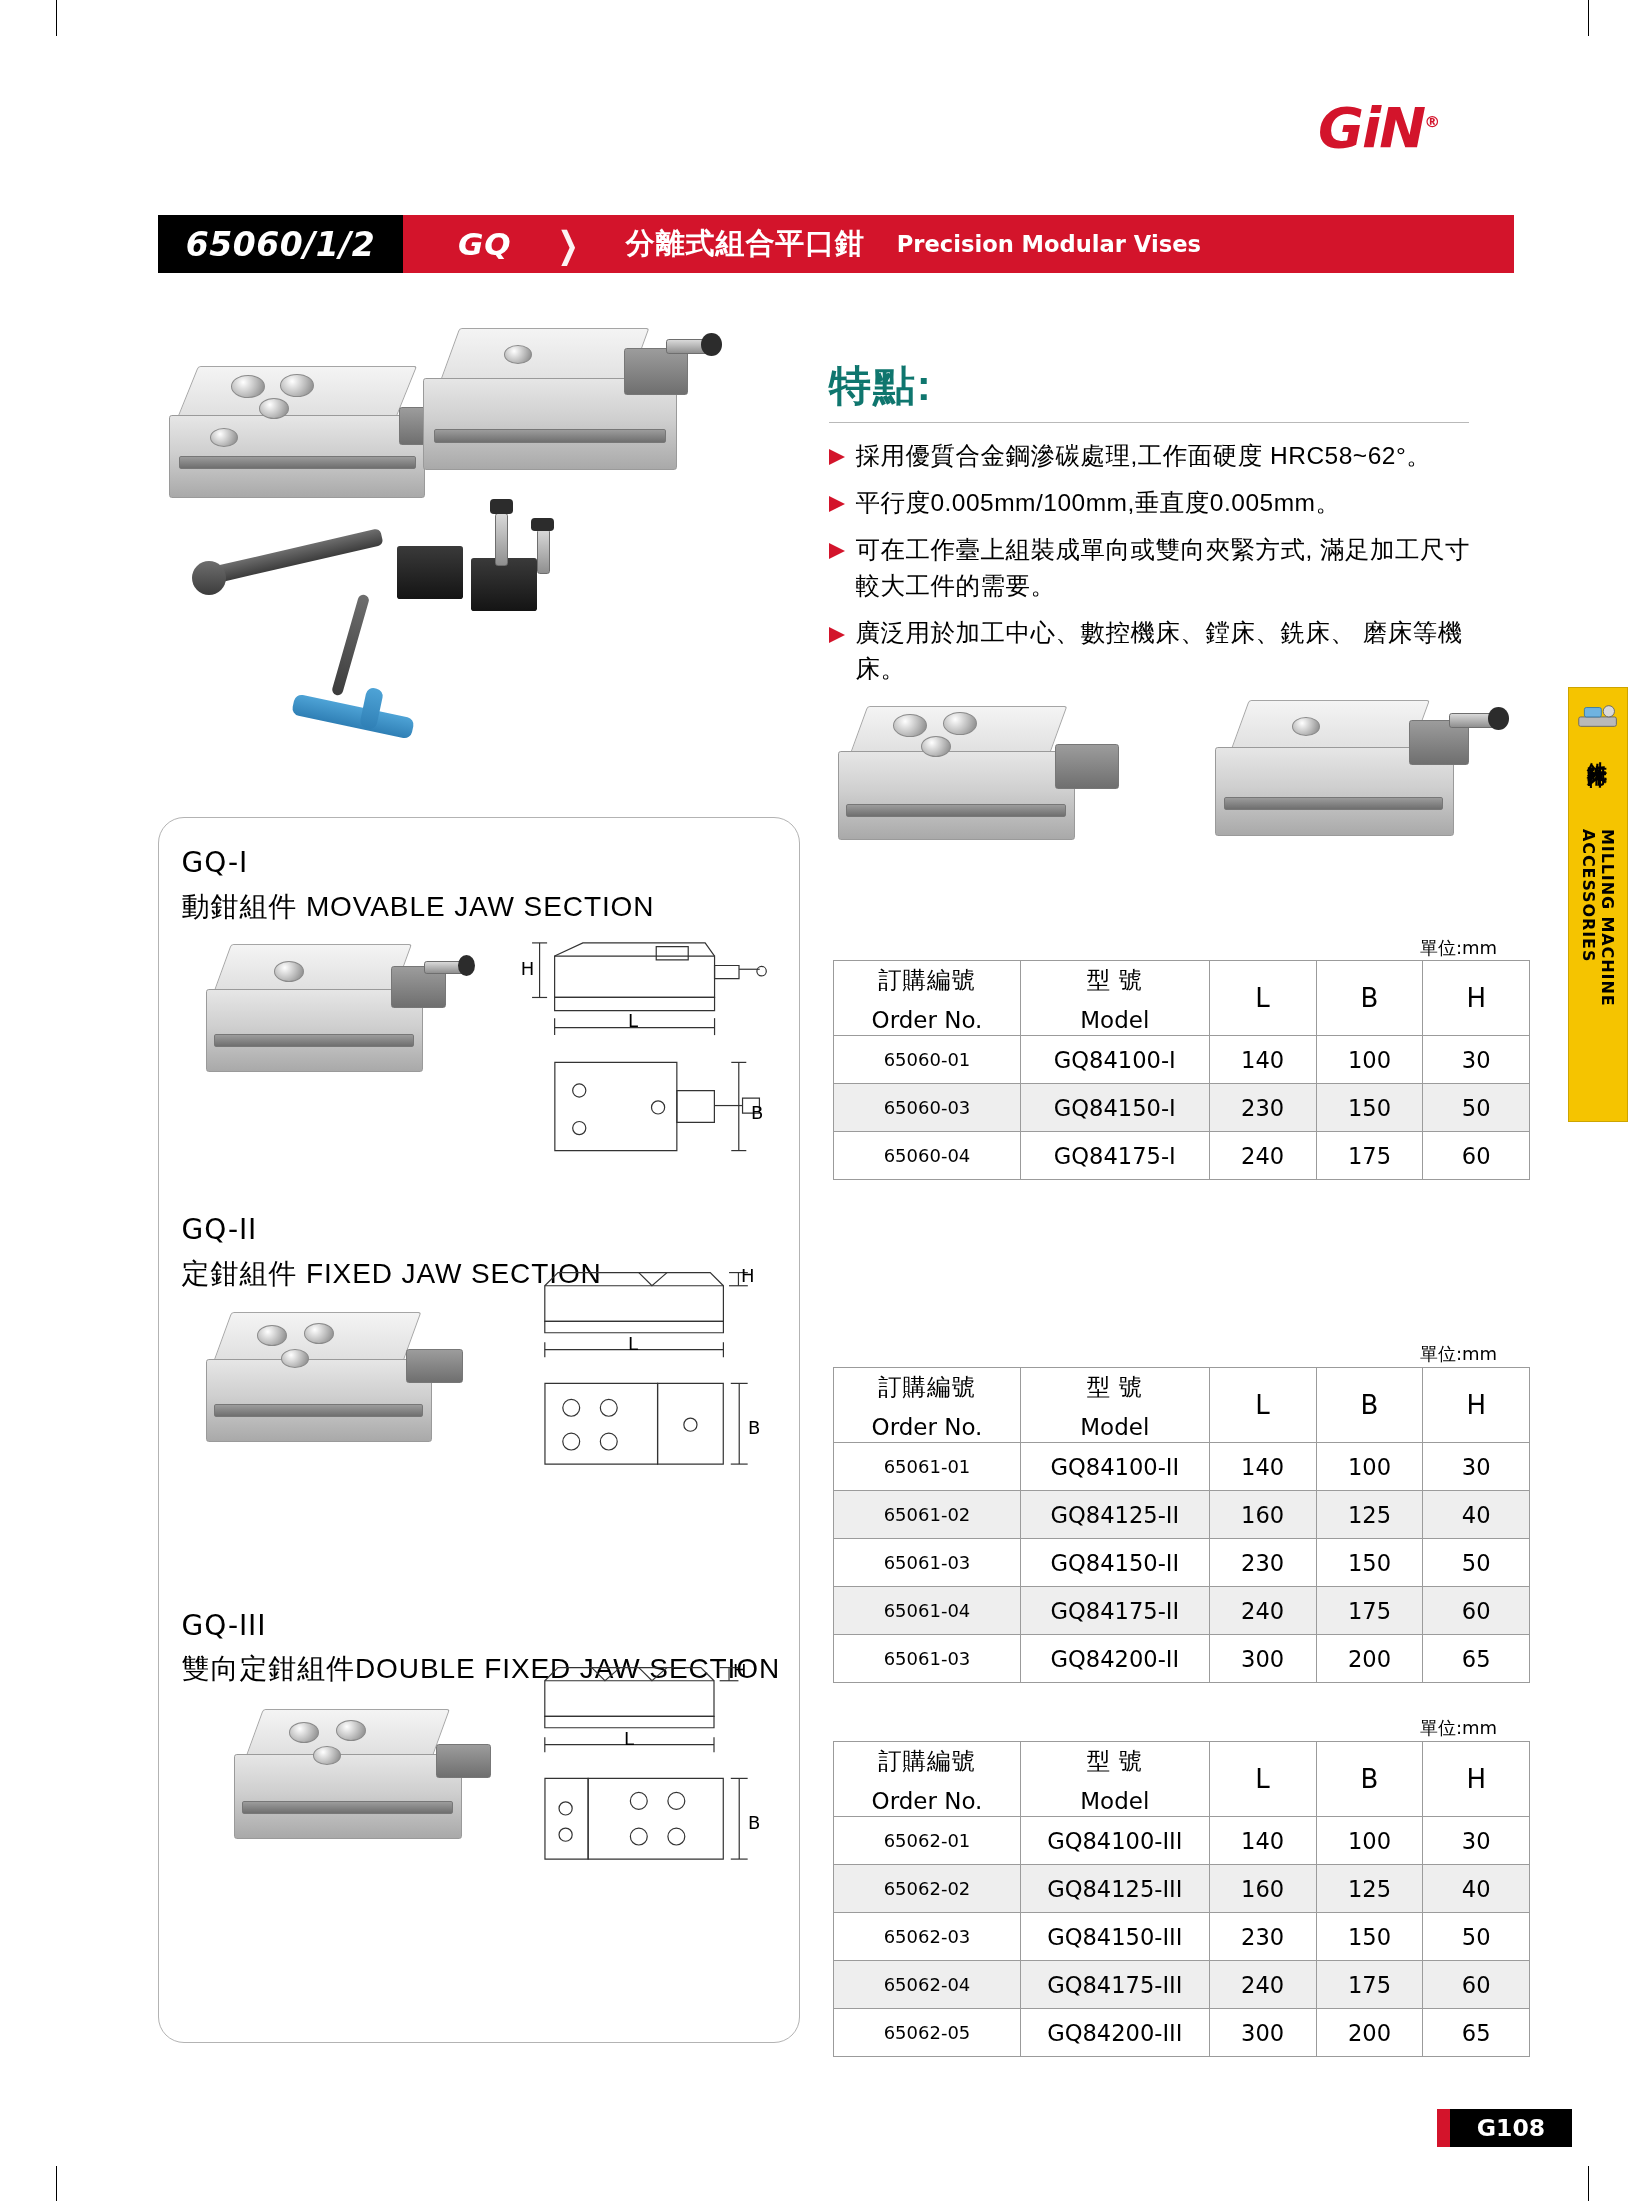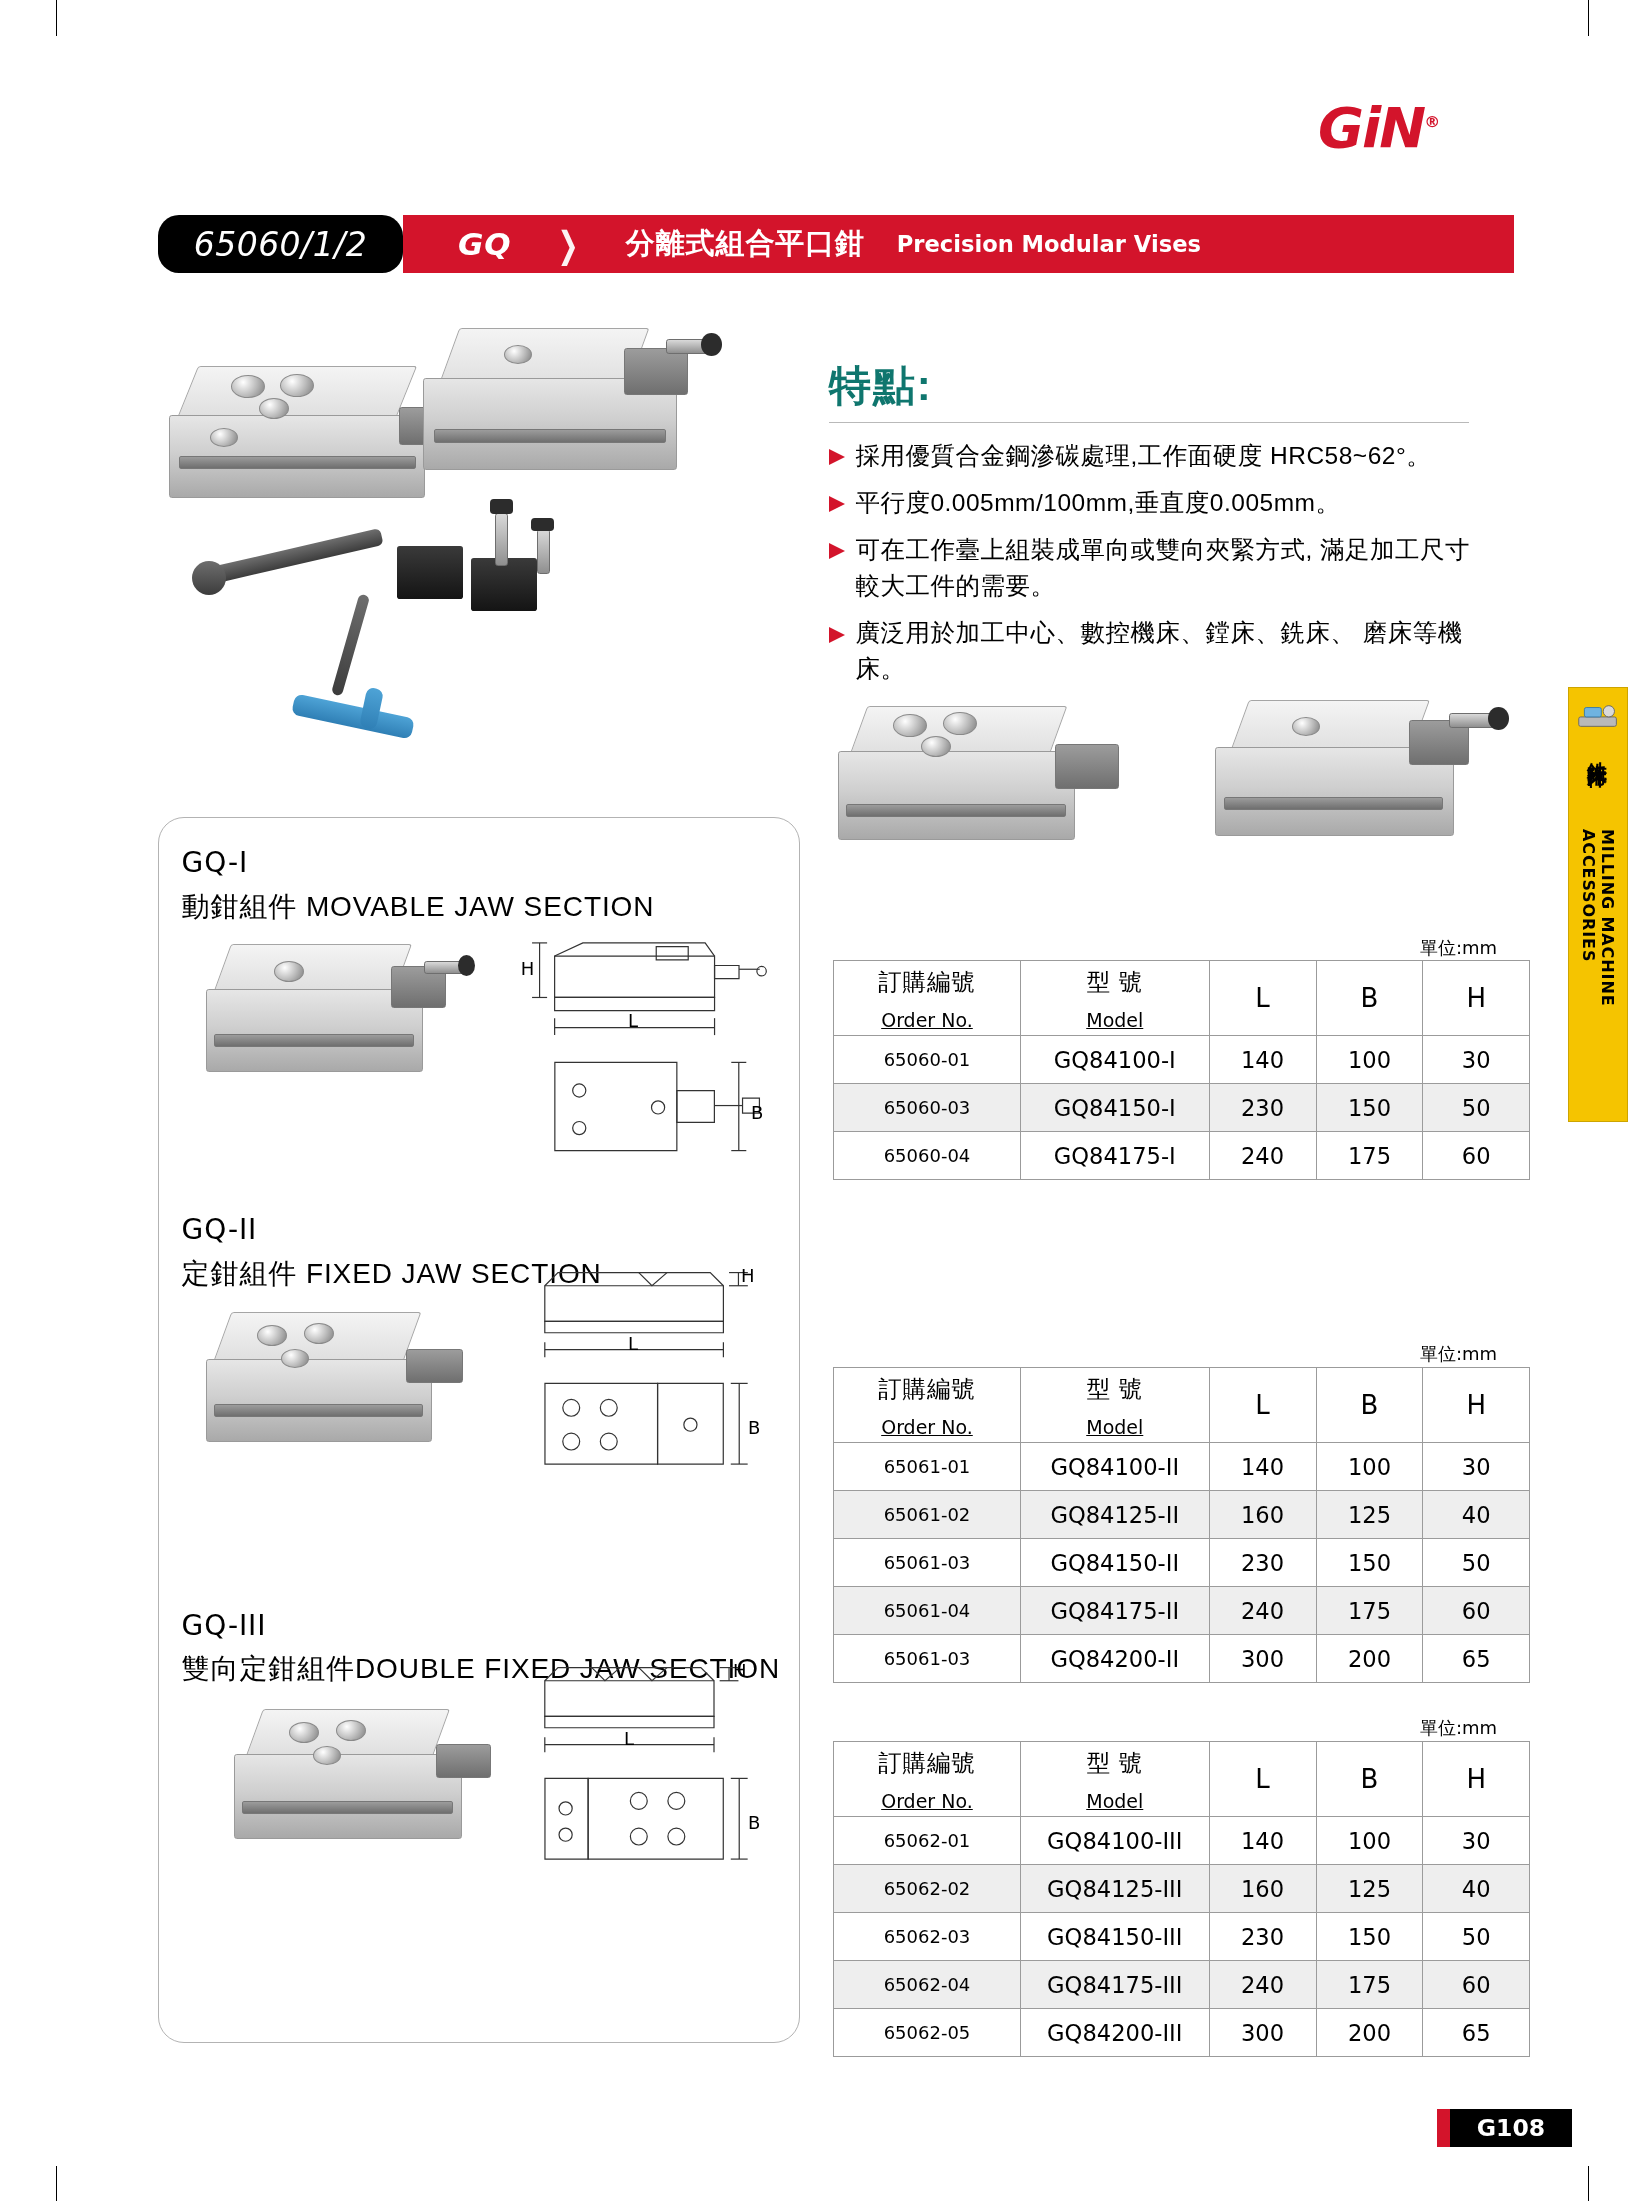--- a/index.html
+++ b/index.html
@@ -61,28 +61,27 @@
     width: 1356px;
     height: 58px;
   }
   .hb-black {
     position: absolute;
     left: 0; top: 0;
     width: 245px; height: 58px;
     background: #000;
     color: #fff;
     font-family: "DejaVu Sans", sans-serif;
-    font-weight: normal;
+    font-weight: bold;
     font-style: italic;
     font-size: 33px;
     display: flex;
     align-items: center;
     justify-content: center;
     letter-spacing: 0.5px;
-    border-radius: 21px;
   }
   .hb-black::after {
     content: "";
     position: absolute;
     right: -28px; top: 0;
     border-top: 29px solid transparent;
     border-bottom: 29px solid transparent;
     border-left: 28px solid #000;
   }
   .hb-red {
@@ -279,23 +278,22 @@
     font-weight: normal;
   }
   .th-cn {
     display: block;
     font-family: "Liberation Sans", sans-serif;
     font-size: 23.5px;
     letter-spacing: 0.9px;
   }
   .th-en {
     display: block;
-    font-size: 19px;
+    font-size: 23px;
     margin-top: 11px;
-    text-decoration: underline;
   }
   .th-dim {
     font-size: 26px;
     font-weight: bold;
   }
   table.spec tbody td {
     height: 45px;
     font-size: 22.6px;
   }
   table.spec tbody tr:nth-child(even) td {

